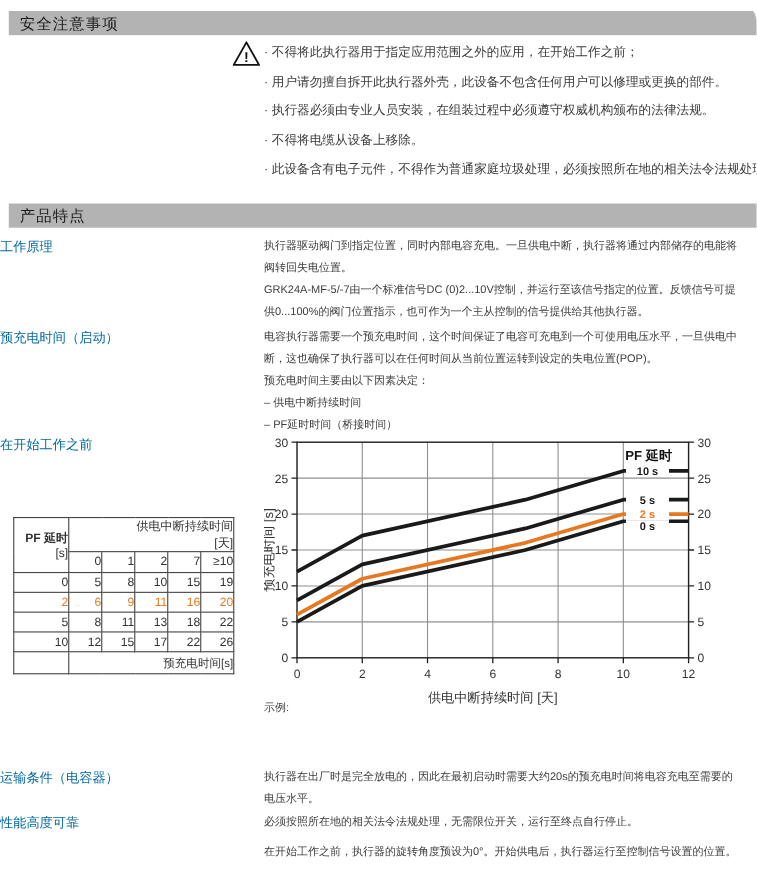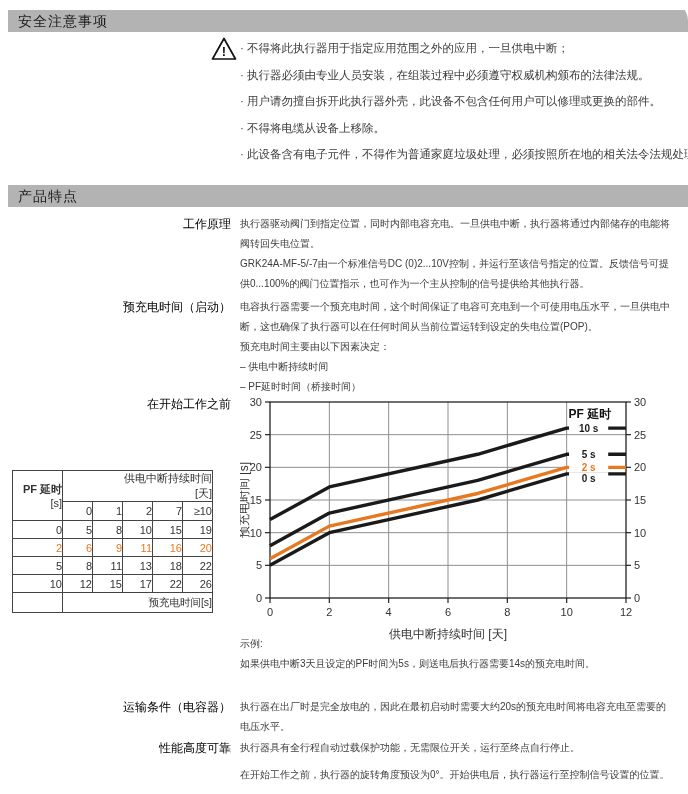--- a/index.html
+++ b/index.html
@@ -6,22 +6,22 @@
   #page{
     position:relative;width:688px;height:794px;background:#fff;overflow:hidden;
     font-family:"Liberation Sans",sans-serif;color:#3c3c3c;border-radius:21px;
   }
   .graybar{
     position:absolute;left:8px;right:0;height:22px;background:#b3b3b3;
     color:#1c1c1c;font-size:14px;line-height:22px;padding-left:10px;box-sizing:border-box;
     letter-spacing:1px;
   }
   .label{
-    position:absolute;left:0;width:231px;text-align:right;
-    font-size:12px;color:#000000;line-height:20px;white-space:nowrap;
+    position:absolute;left:0;width:231px;text-align:left;
+    font-size:12px;color:#0369a1;line-height:20px;white-space:nowrap;
   }
   .body{
     position:absolute;left:240px;width:432px;font-size:10px;line-height:20px;color:#3c3c3c;
   }
   .body p{margin:0;}
   .bullets{position:absolute;left:240px;top:35px;width:440px;font-size:11.5px;color:#3c3c3c;}
   .bullets div{line-height:26.5px;white-space:nowrap;}
   .warn{position:absolute;left:210px;top:36px;}
   table.pt{
     position:absolute;left:12px;top:470px;border-collapse:collapse;table-layout:fixed;
@@ -46,23 +46,23 @@
   <div class="graybar" style="top:10px">安全注意事项</div>
 
   <div class="warn">
     <svg width="28" height="26" viewBox="0 0 28 26">
       <path d="M14 2.5 L25.5 23 L2.5 23 Z" fill="none" stroke="#111" stroke-width="1.7" stroke-linejoin="round"></path>
       <text x="14" y="20" text-anchor="middle" font-size="13" font-weight="bold" fill="#111">!</text>
     </svg>
   </div>
 
   <div class="bullets">
-    <div>· 不得将此执行器用于指定应用范围之外的应用，一旦供电中断；</div>
+    <div>· 不得将此执行器用于指定应用范围之外的应用，在开始工作之前；</div>
+    <div>· 用户请勿擅自拆开此执行器外壳，此设备不包含任何用户可以修理或更换的部件。</div>
     <div>· 执行器必须由专业人员安装，在组装过程中必须遵守权威机构颁布的法律法规。</div>
-    <div>· 用户请勿擅自拆开此执行器外壳，此设备不包含任何用户可以修理或更换的部件。</div>
     <div>· 不得将电缆从设备上移除。</div>
     <div>· 此设备含有电子元件，不得作为普通家庭垃圾处理，必须按照所在地的相关法令法规处理。</div>
   </div>
 
   <div class="graybar" style="top:185px">产品特点</div>
 
   <div class="label" style="top:214px">工作原理</div>
   <div class="body" style="top:214px">
     <p>执行器驱动阀门到指定位置，同时内部电容充电。一旦供电中断，执行器将通过内部储存的电能将阀转回失电位置。</p>
     <p>GRK24A-MF-5/-7由一个标准信号DC (0)2...10V控制，并运行至该信号指定的位置。反馈信号可提供0...100%的阀门位置指示，也可作为一个主从控制的信号提供给其他执行器。</p>
@@ -210,31 +210,30 @@
       <rect x="329.04" y="58.76666666666668" width="39.15999999999997" height="11" fill="#fff"></rect>
       <text text-anchor="middle" font-size="10" font-weight="bold" fill="#1a1a1a" x="348.62" y="67.76666666666668">5 s</text>
       <rect x="329.04" y="71.83333333333334" width="39.15999999999997" height="11" fill="#fff"></rect>
       <text text-anchor="middle" font-size="10" font-weight="bold" fill="#e87820" x="348.62" y="80.83333333333334">2 s</text>
       <rect x="329.04" y="82.83333333333334" width="39.15999999999997" height="11" fill="#fff"></rect>
       <text text-anchor="middle" font-size="10" font-weight="bold" fill="#1a1a1a" x="348.62" y="91.83333333333334">0 s</text>
     </svg>
 
   <div class="body" style="top:634px">
     <p>示例:</p>
-    <p>如果供电中断3天且设定的PF时间为5s，则送电后执行器需要14s的预充电时间。</p>
   </div>
 
   <div class="label" style="top:697px">运输条件（电容器）</div>
   <div class="body" style="top:697px">
     <p>执行器在出厂时是完全放电的，因此在最初启动时需要大约20s的预充电时间将电容充电至需要的电压水平。</p>
   </div>
 
   <div class="label" style="top:738px">性能高度可靠</div>
   <div class="body" style="top:738px">
-    <p>执行器具有全行程自动过载保护功能，无需限位开关，运行至终点自行停止。</p>
+    <p>必须按照所在地的相关法令法规处理，无需限位开关，运行至终点自行停止。</p>
   </div>
 
   <div class="label" style="top:793px">起始位置 / 启动</div>
   <div class="body" style="top:765px">
     <p>在开始工作之前，执行器的旋转角度预设为0°。开始供电后，执行器运行至控制信号设置的位置。</p>
   </div>
 
 </div>
 
 </body></html>

